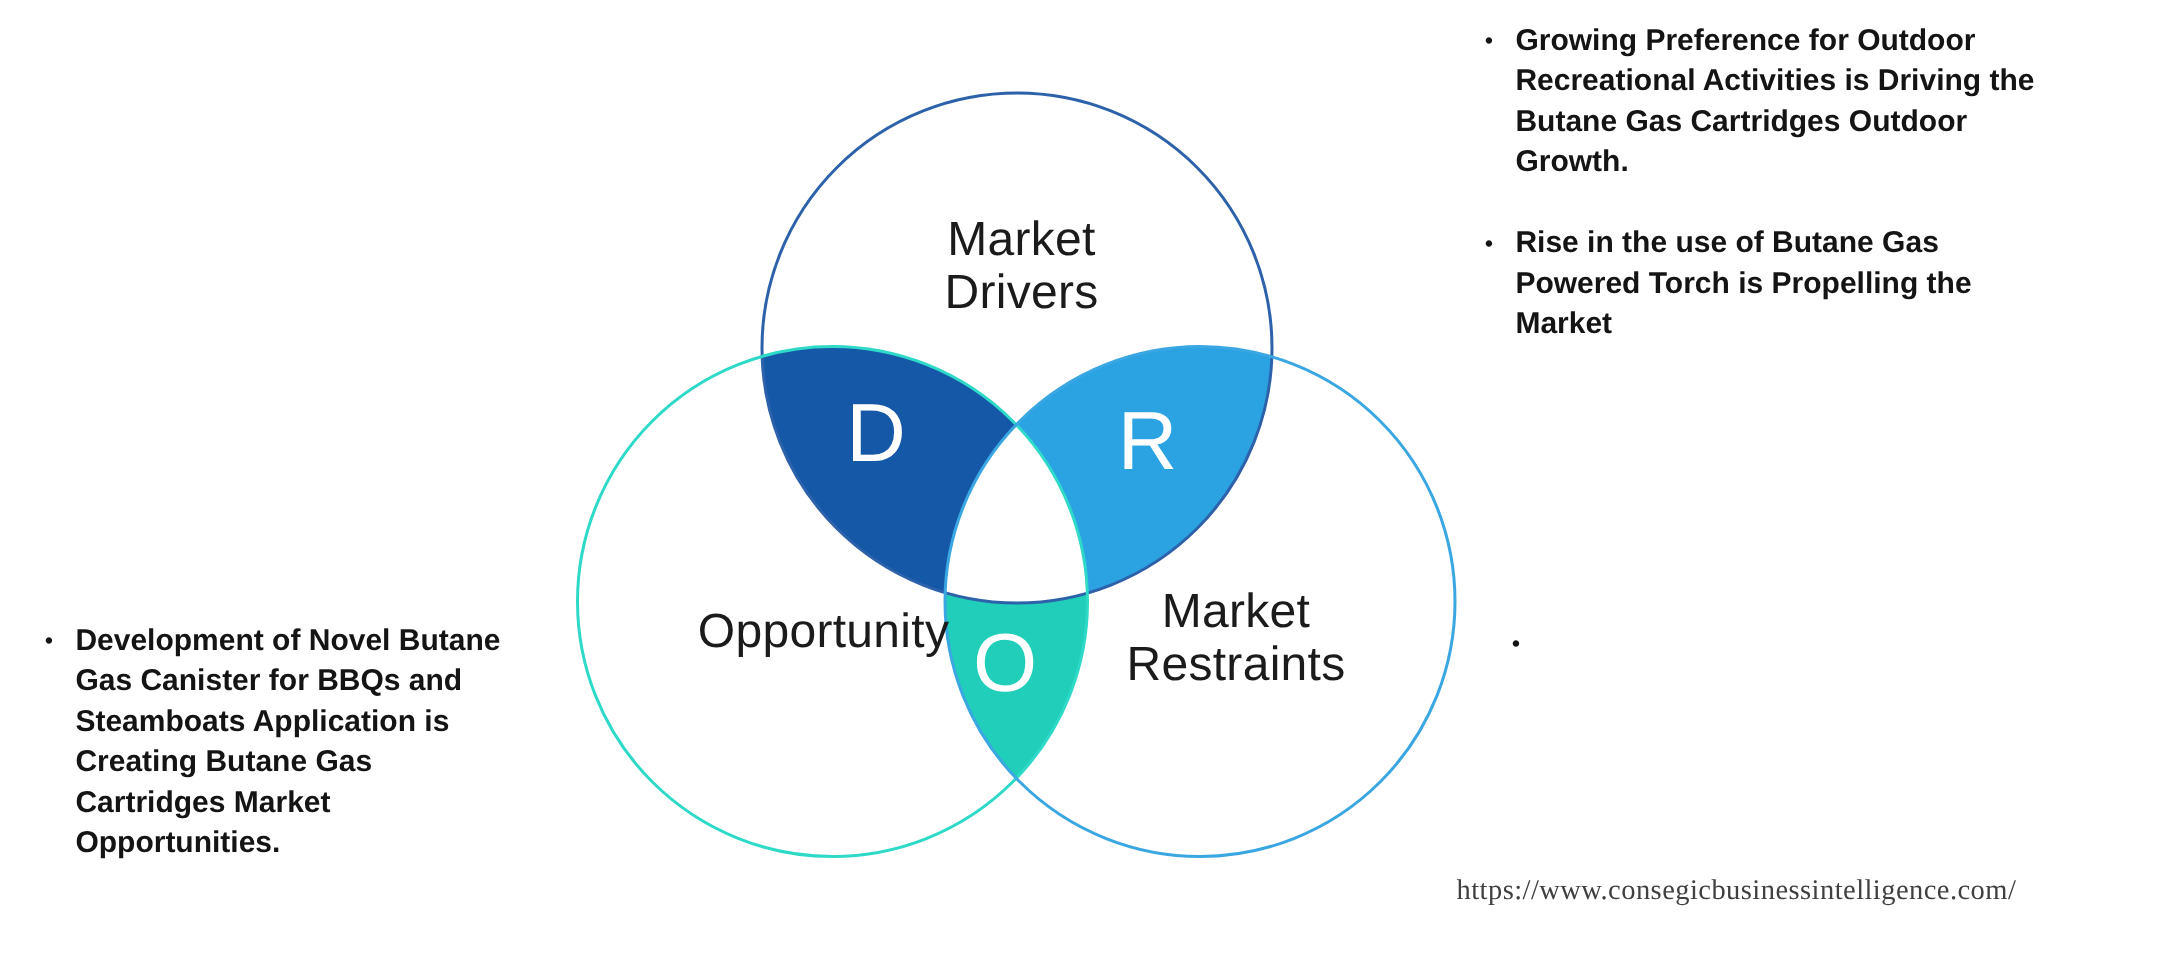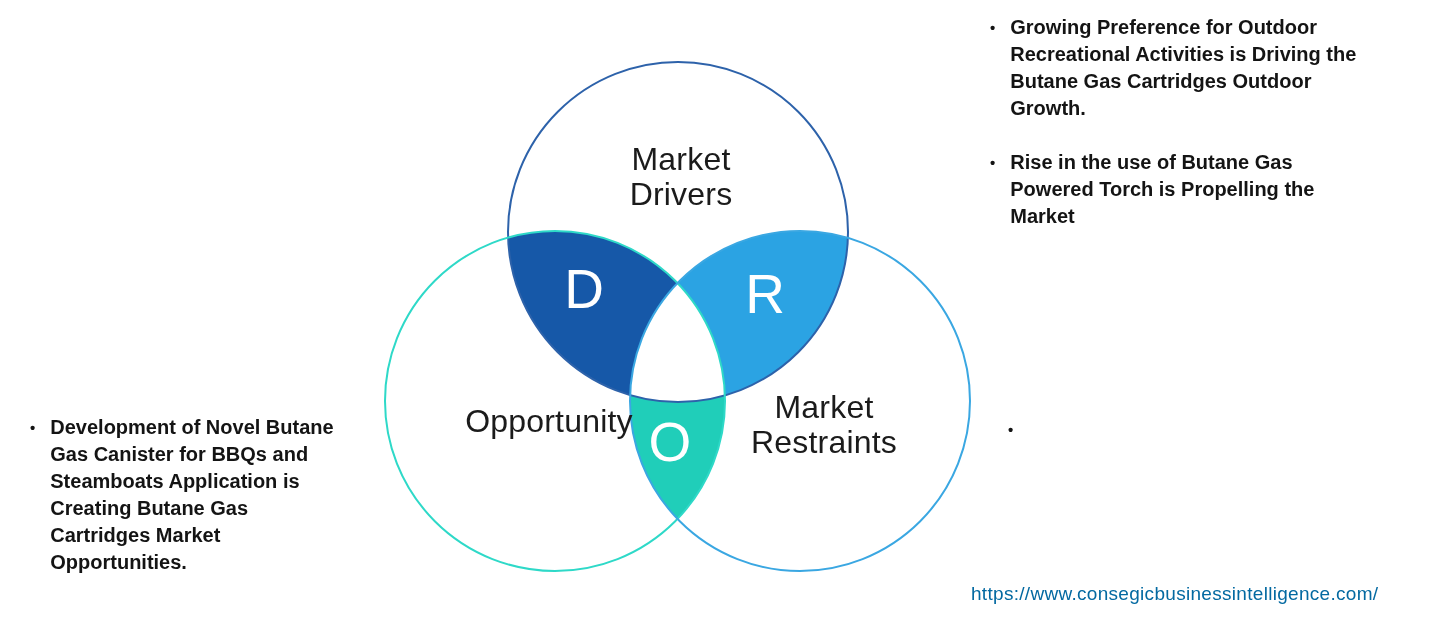--- a/index.html
+++ b/index.html
@@ -60,22 +60,23 @@
   }
   .btext {
     white-space: pre;
   }
   .footer-url {
     position: absolute;
     left: 971px;
     top: 583px;
     font-size: 19px;
     line-height: 22px;
-    color: #0369a1;
+    color: #404040;
     letter-spacing: 0.3px;
+    font-family: Liberation Serif, serif;
   }
 </style>
 </head>
 <body>
 
 <div class="canvas">
 
   <svg class="venn-svg" width="1453" height="643" viewBox="0 0 1453 643">
     <defs>
       <clipPath id="clipTop">

